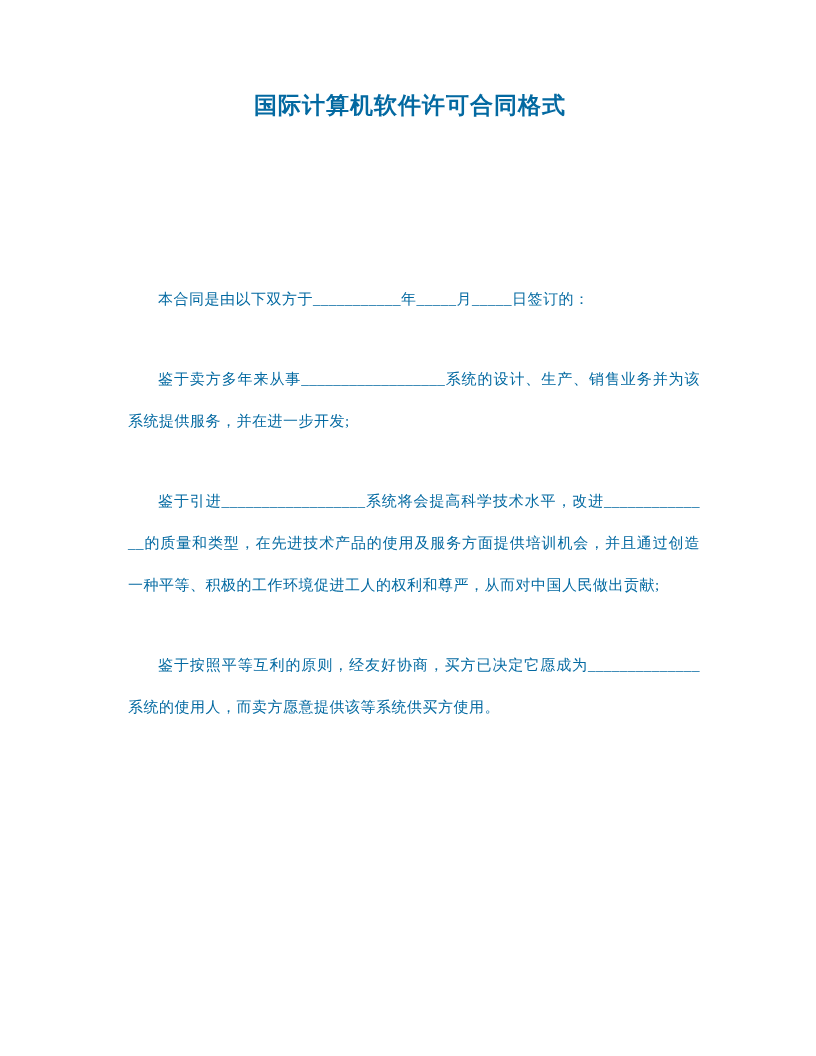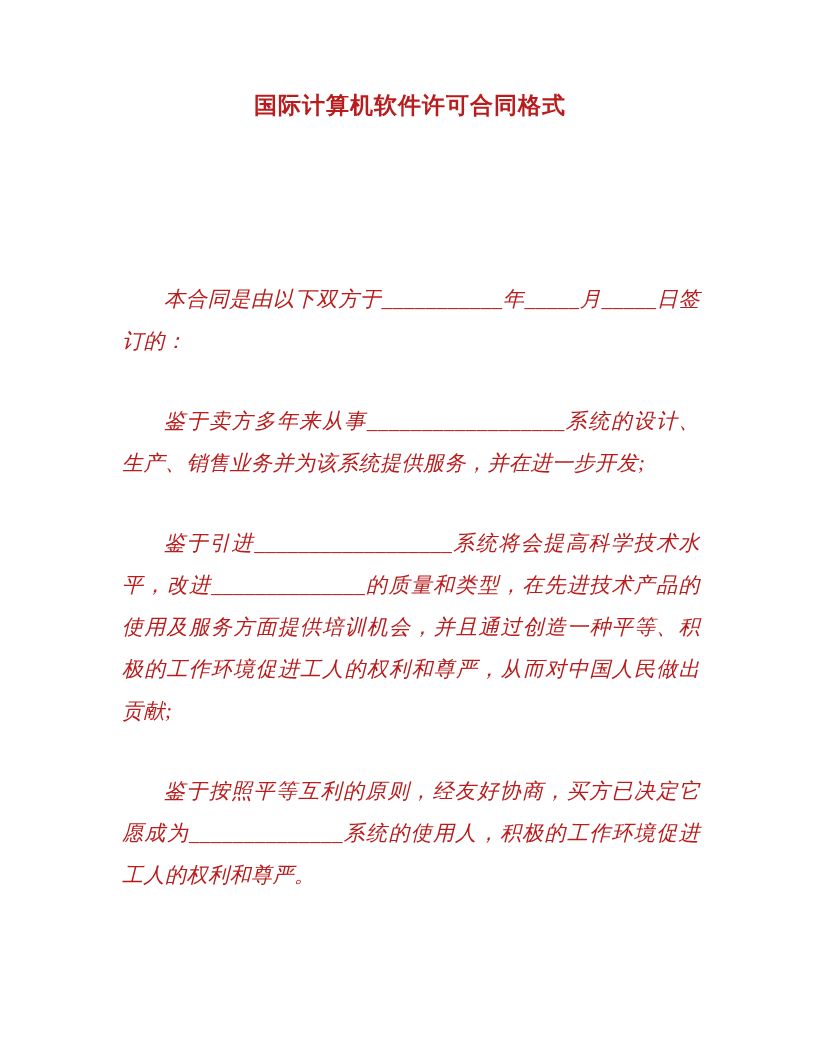--- a/index.html
+++ b/index.html
@@ -9,50 +9,49 @@
   }
   .page {
     position: relative;
     width: 816px;
     height: 1056px;
     margin: 0 auto;
     background: #ffffff;
     box-sizing: border-box;
     padding: 90px 116px 0 120px;
     font-family: "Liberation Serif", "DejaVu Serif", serif;
-    color: #b91c1c;
+    color: #0369a1;
     overflow: hidden;
   }
   .doc-title {
     margin: 0 0 156px 0;
     text-align: center;
     font-size: 23px;
     font-weight: bold;
     line-height: 32px;
     letter-spacing: 1px;
   }
   .doc-paragraph {
-    margin: 0 0 38px 2px;
-    font-size: 21px;
+    margin: 0 0 38px 8px;
+    font-size: 15px;
     line-height: 42px;
     text-indent: 2em;
     text-align: justify;
     word-break: break-all;
     letter-spacing: 0.5px;
-    font-style: italic;
   }
 </style>
 </head>
 <body>
 
 <div class="page">
   <h1 class="doc-title">国际计算机软件许可合同格式</h1>
 
   <p class="doc-paragraph">本合同是由以下双方于___________年_____月_____日签订的：</p>
 
 
   <p class="doc-paragraph">鉴于卖方多年来从事__________________系统的设计、生产、销售业务并为该系统提供服务，并在进一步开发;</p>
 
 
   <p class="doc-paragraph">鉴于引进__________________系统将会提高科学技术水平，改进______________的质量和类型，在先进技术产品的使用及服务方面提供培训机会，并且通过创造一种平等、积极的工作环境促进工人的权利和尊严，从而对中国人民做出贡献;</p>
 
-  <p class="doc-paragraph">鉴于按照平等互利的原则，经友好协商，买方已决定它愿成为______________系统的使用人，积极的工作环境促进工人的权利和尊严。</p>
+  <p class="doc-paragraph">鉴于按照平等互利的原则，经友好协商，买方已决定它愿成为______________系统的使用人，而卖方愿意提供该等系统供买方使用。</p>
 </div>
 
 </body></html>

